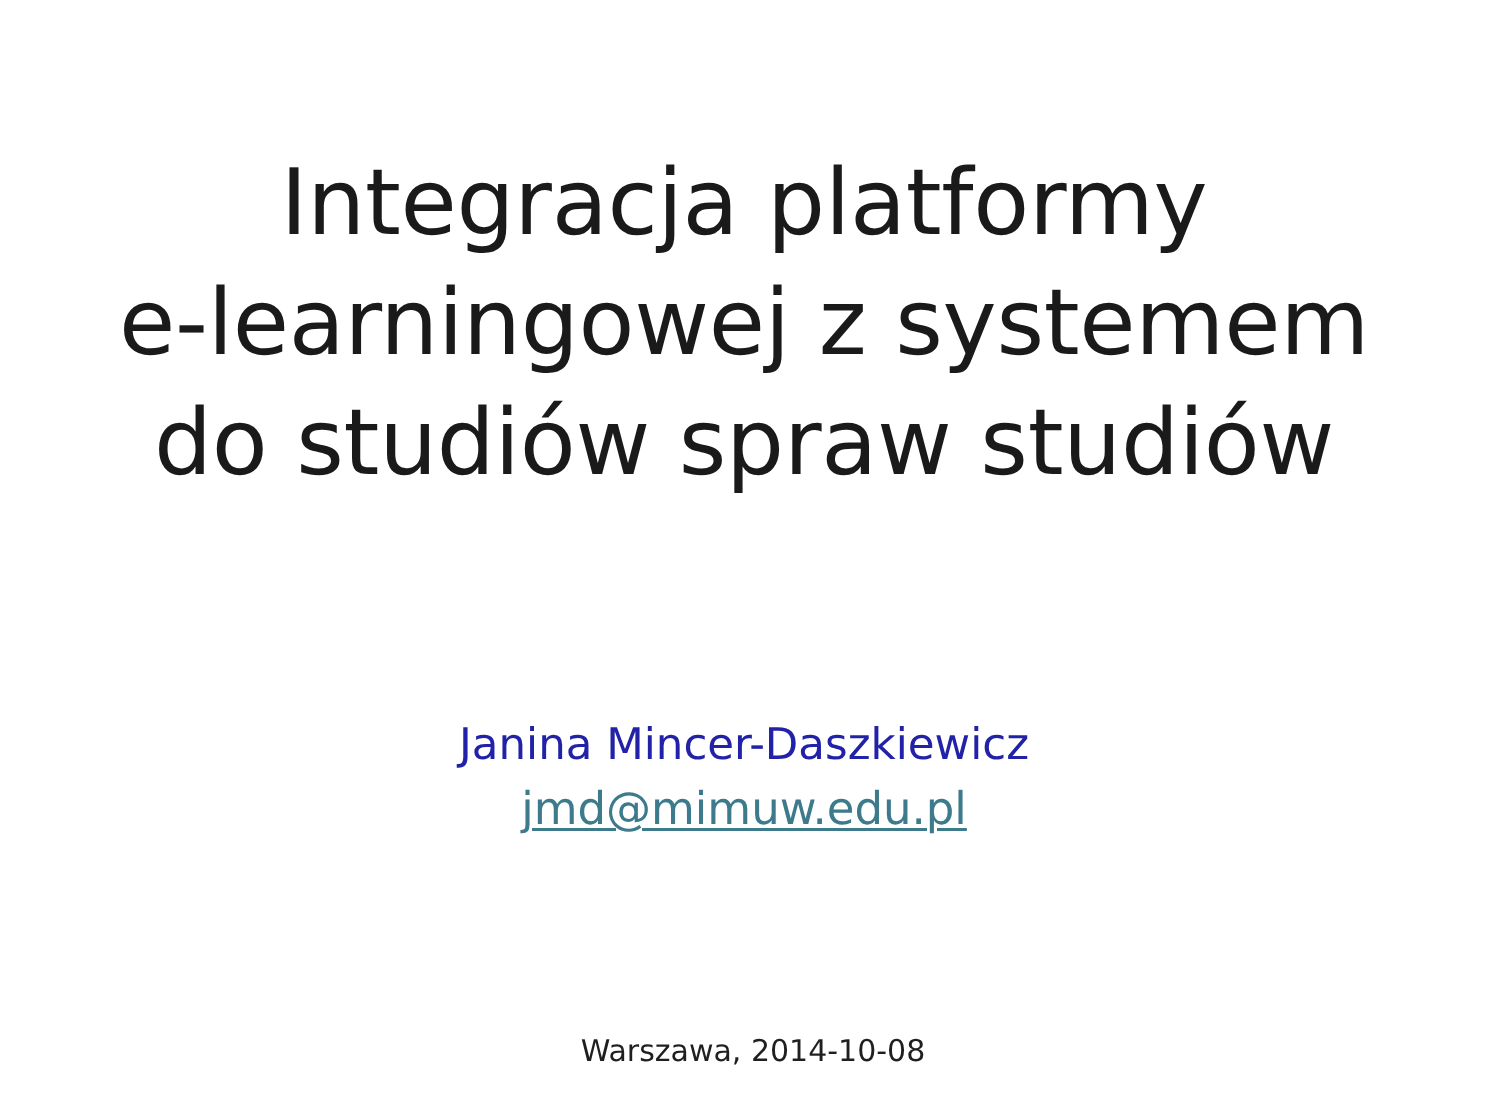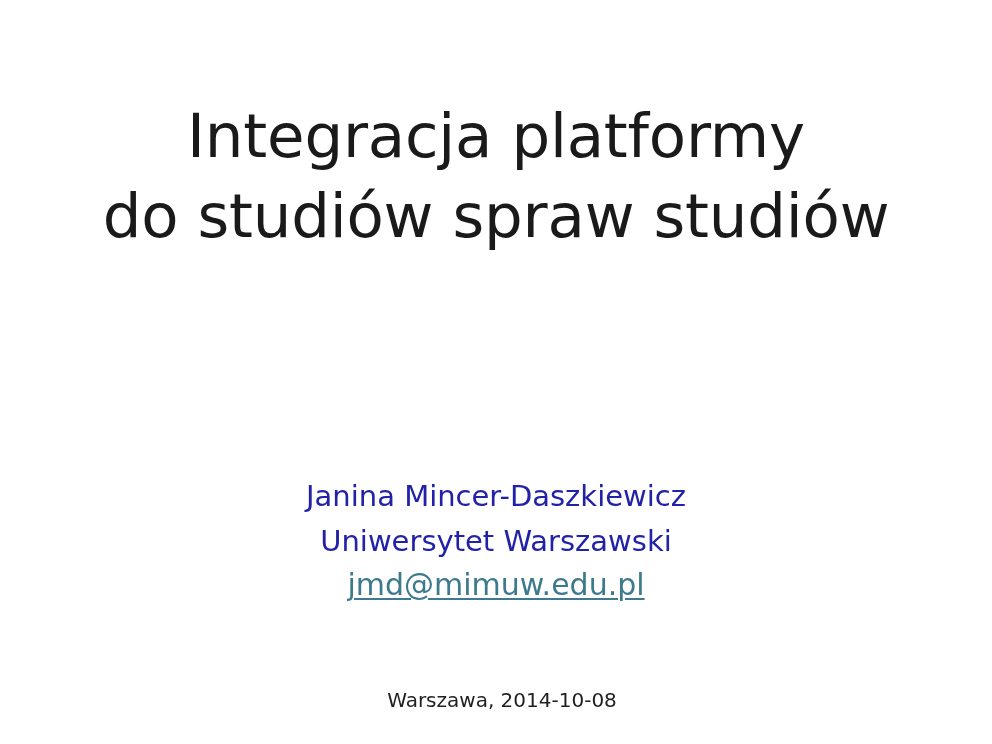--- a/index.html
+++ b/index.html
@@ -93,26 +93,26 @@
     padding-left: 12px;
   }
 </style>
 </head>
 <body>
 
 <div class="slide">
 
   <div class="title-block">
     <span class="title-line">Integracja platformy</span>
+    <span class="title-line">e-learningowej z systemem</span>
     <span class="title-line">do studiów spraw studiów</span>
   </div>
 
   <div class="author-block">
     <span class="author-line">Janina Mincer-Daszkiewicz</span>
-    <span class="author-line">Uniwersytet Warszawski</span>
     <span class="email-line">jmd@mimuw.edu.pl</span>
   </div>
 
   <div class="date-block">
     <span class="date-line">Warszawa, 2014-10-08</span>
   </div>
 
 </div>
 
 </body></html>

